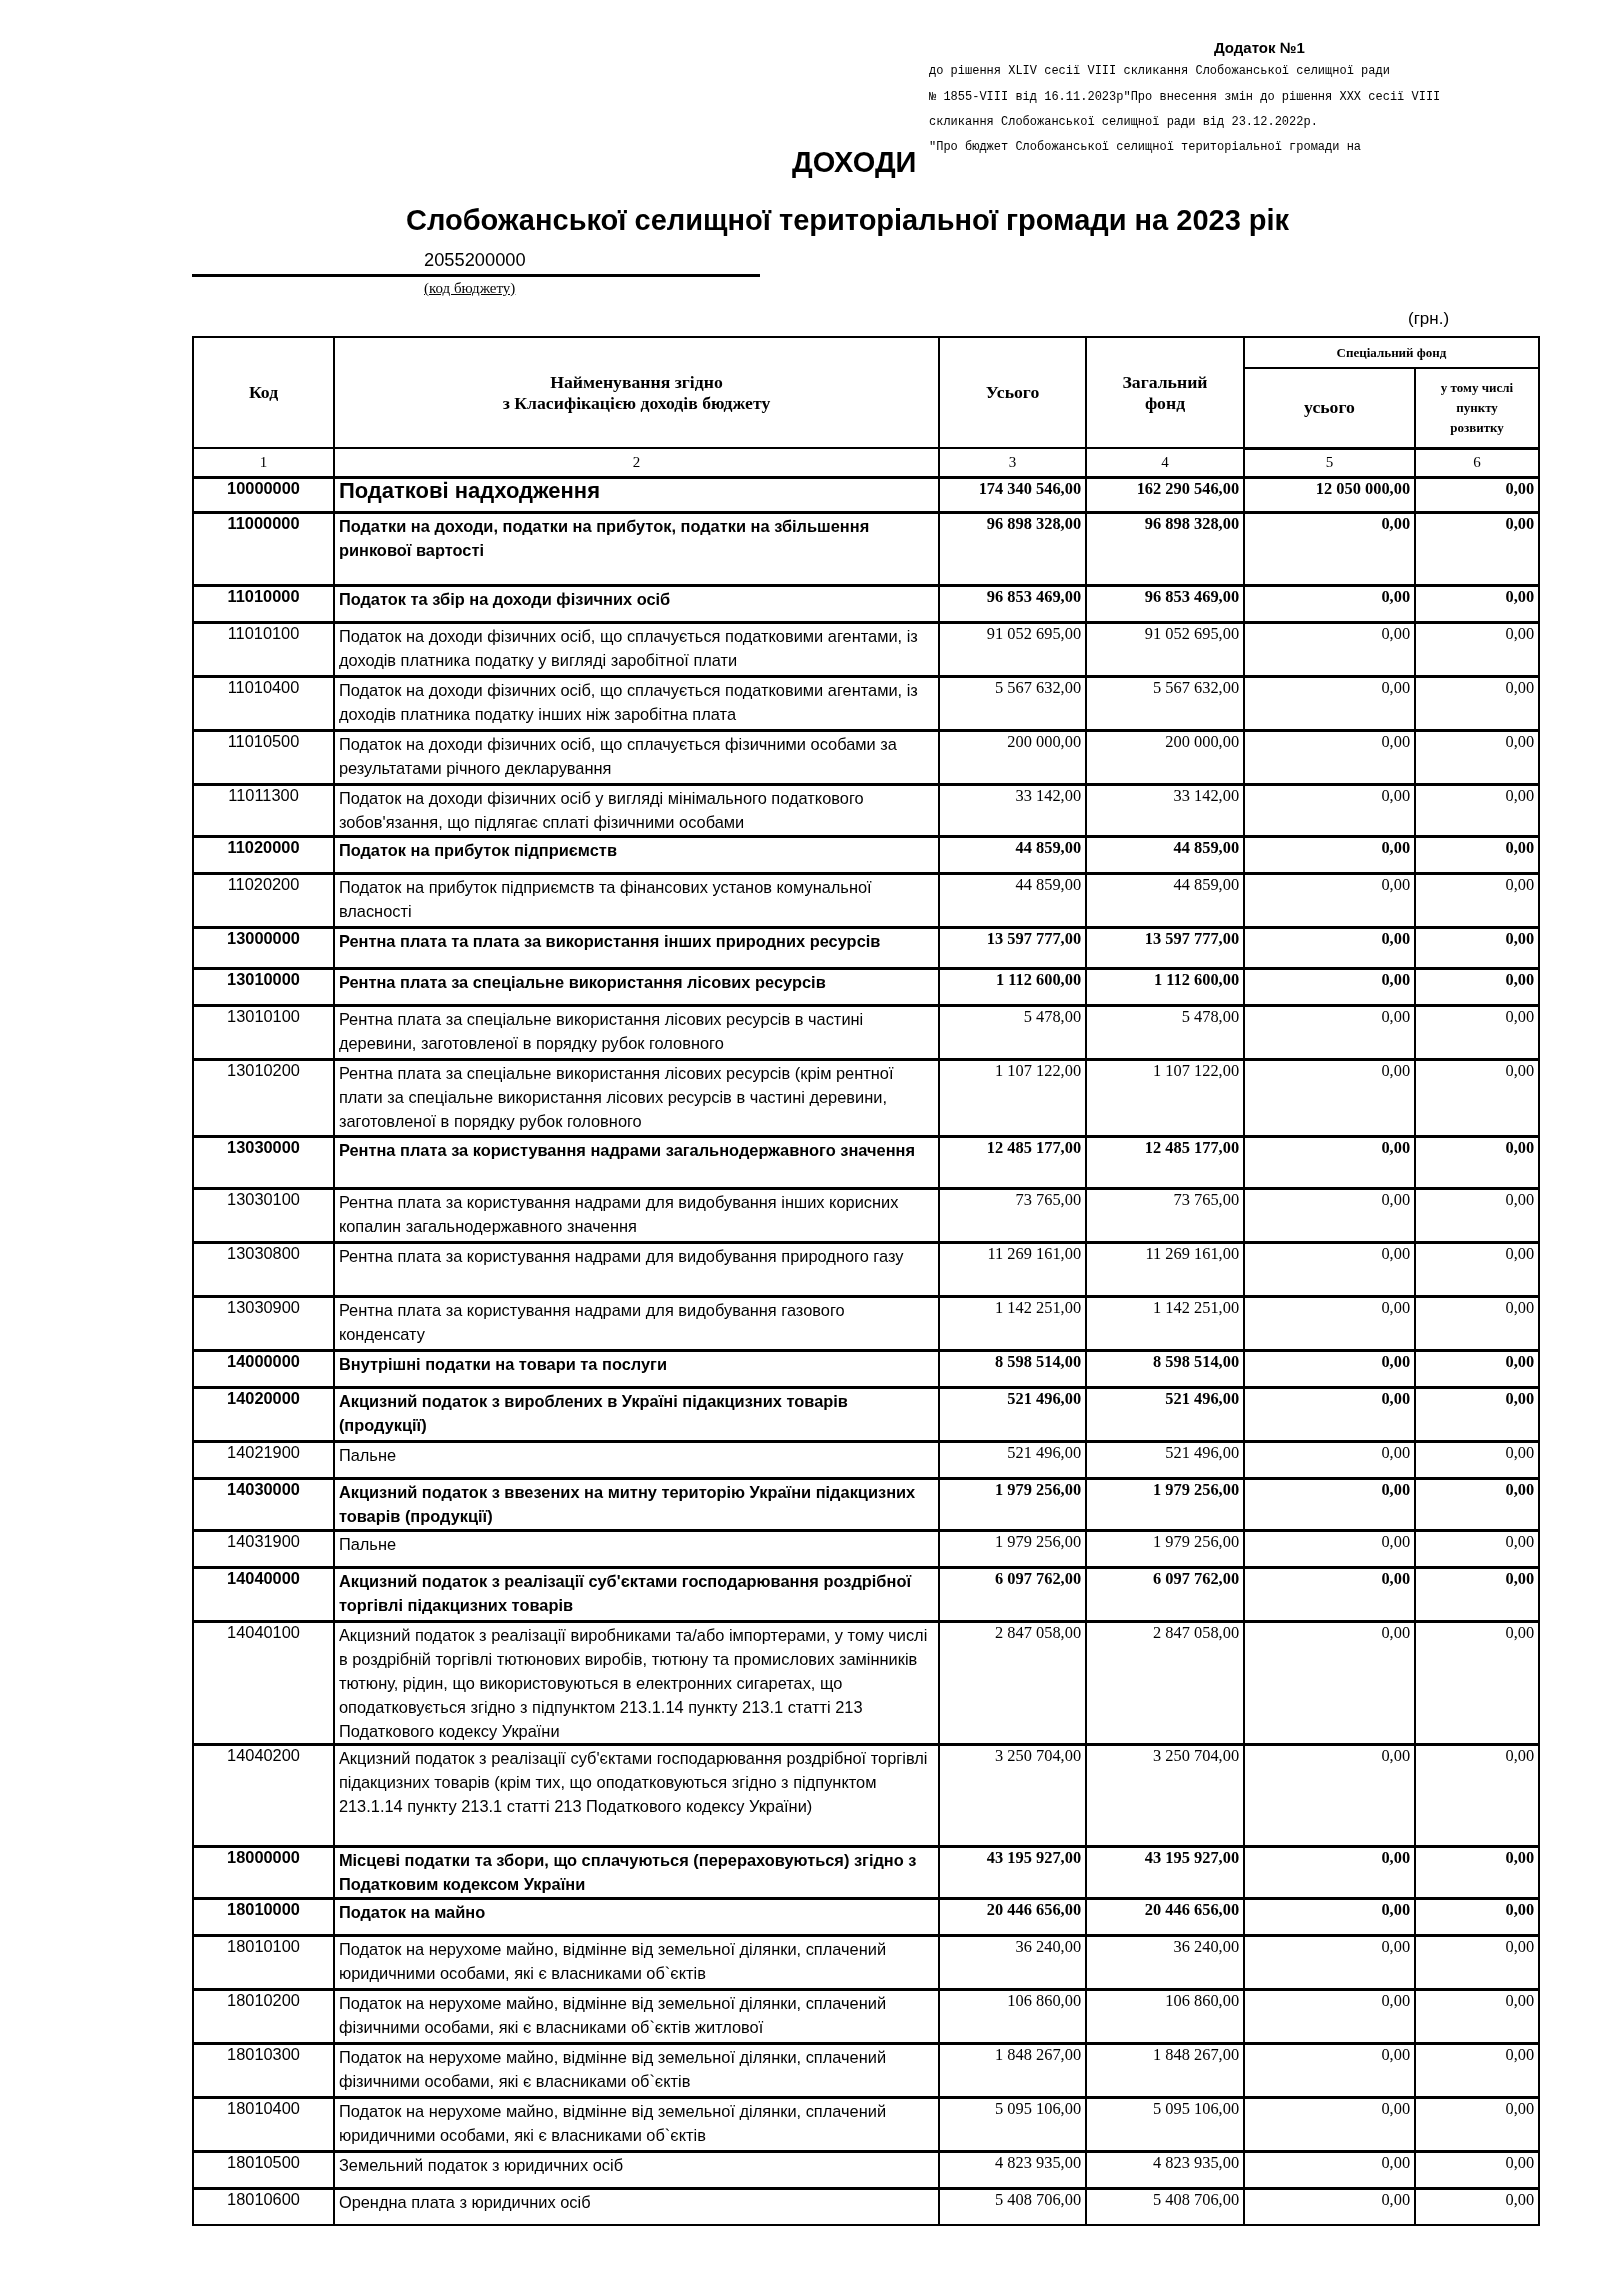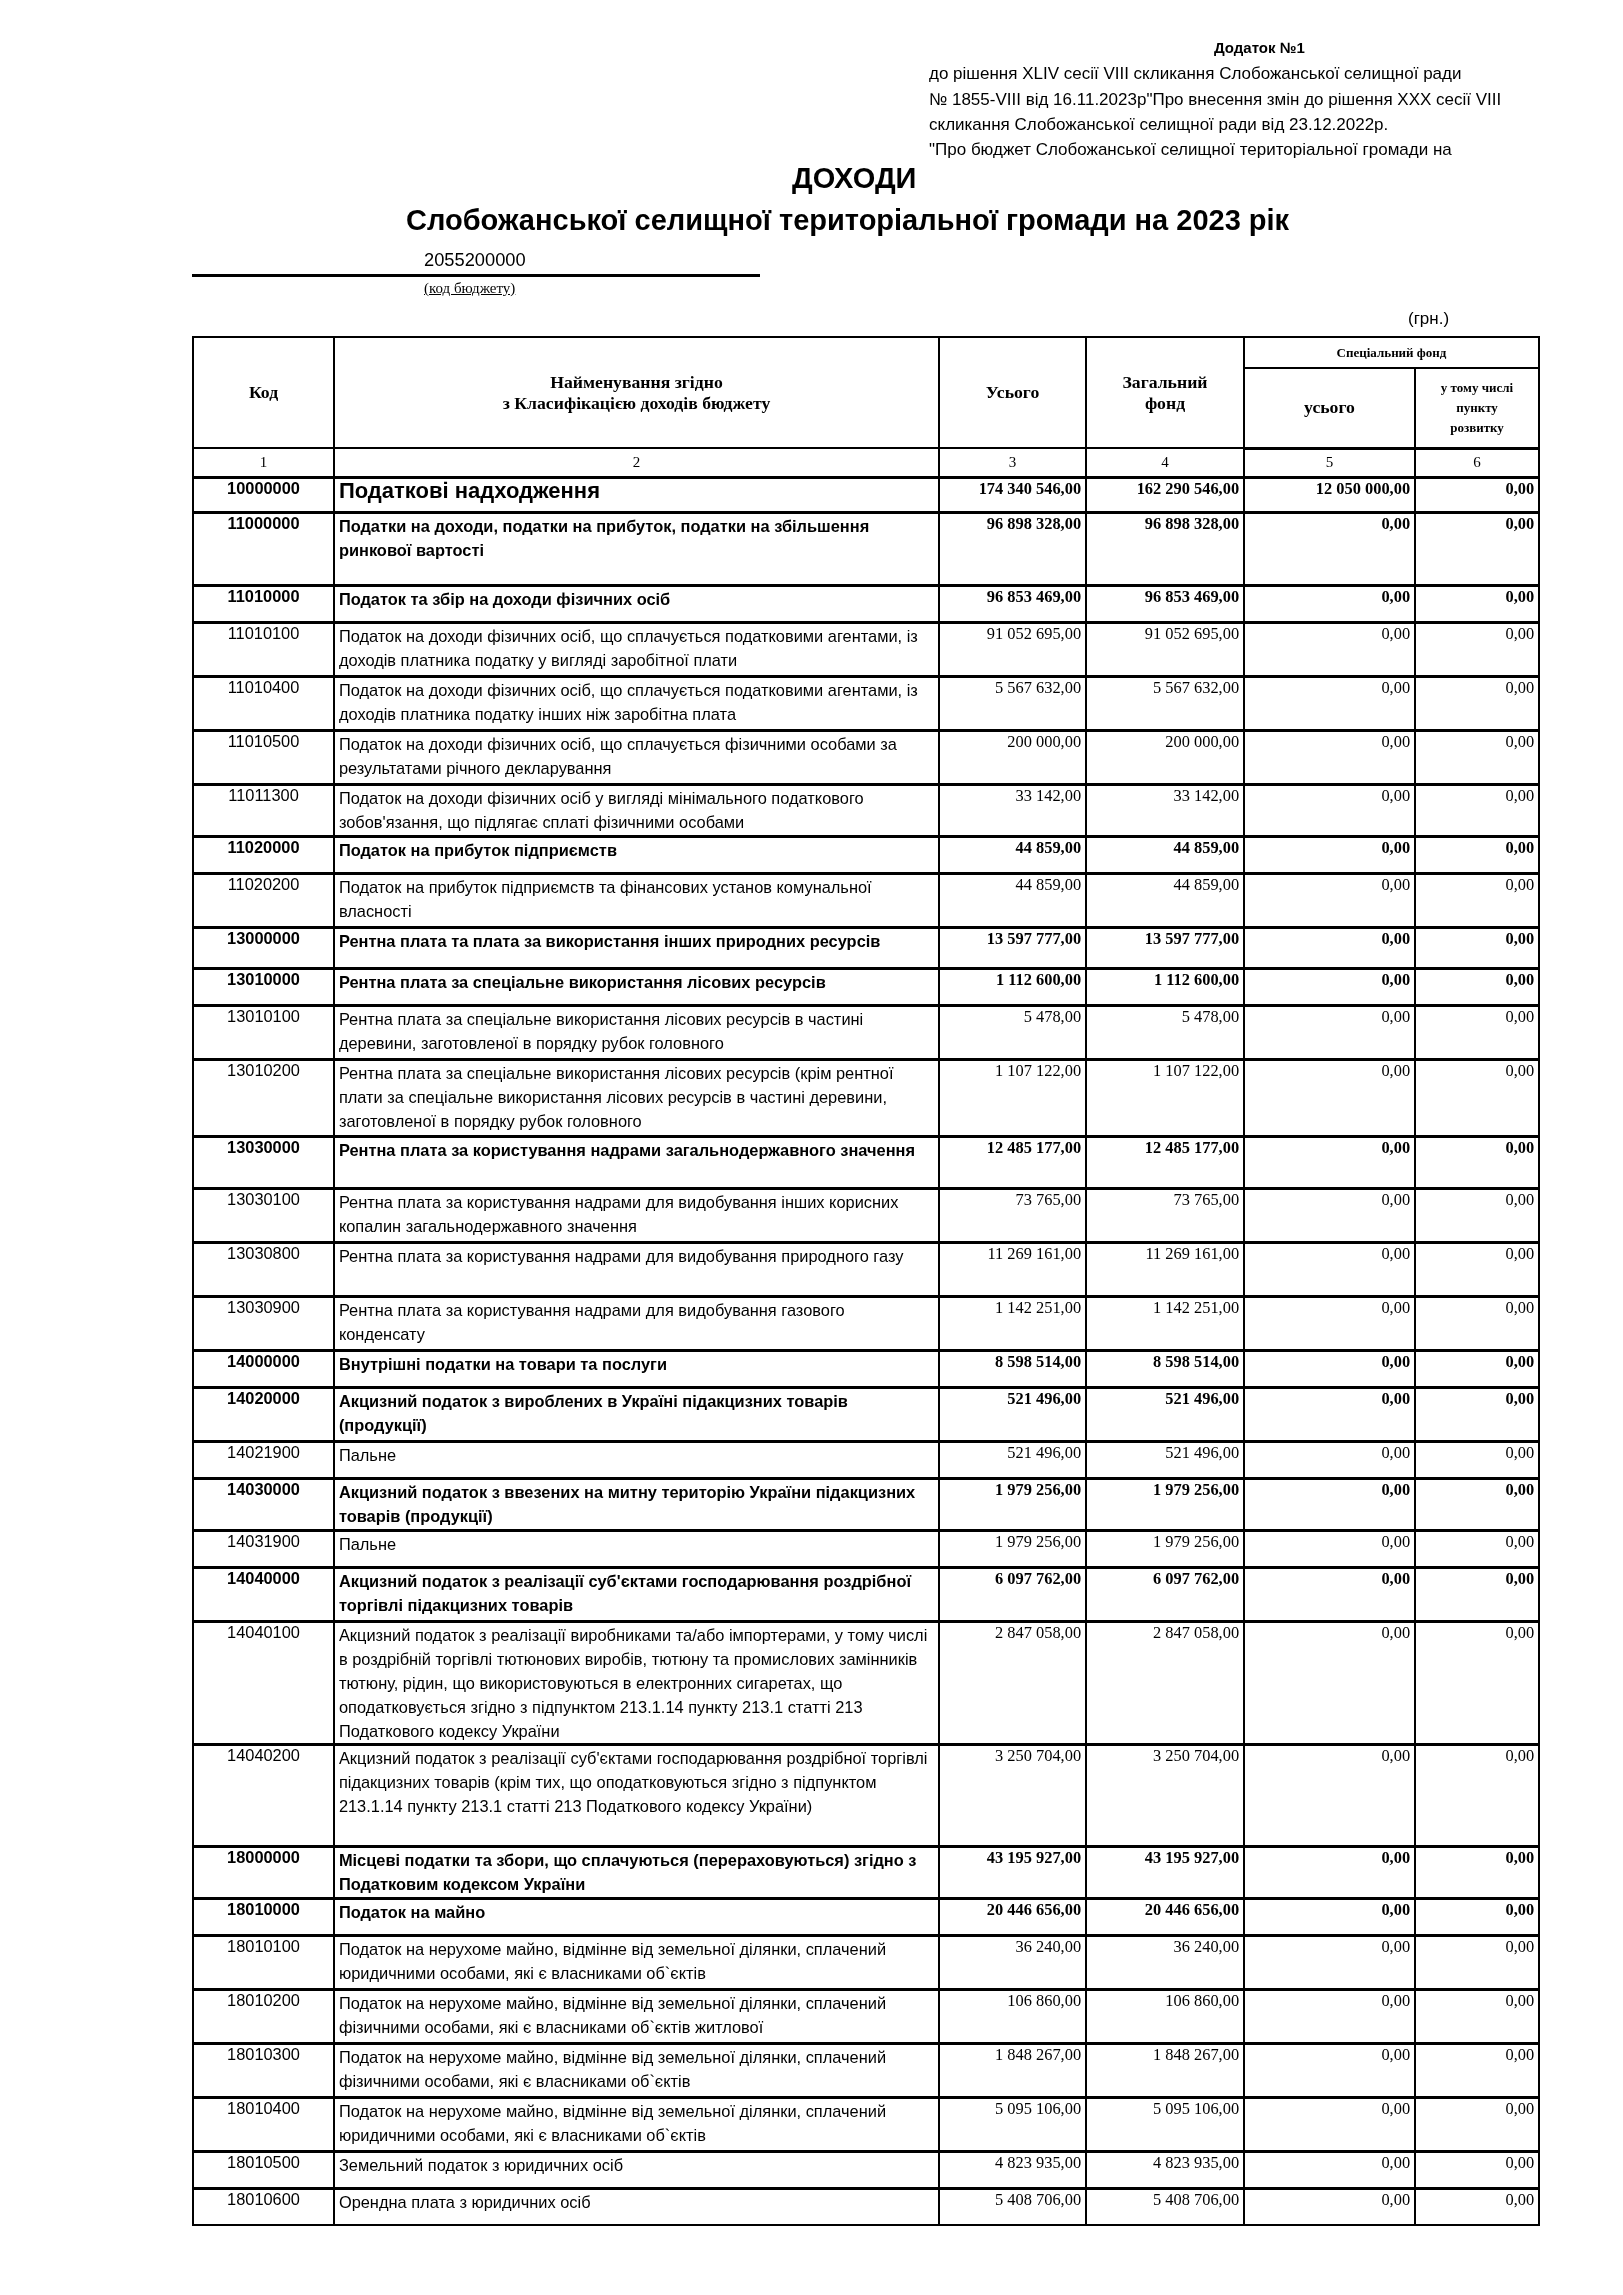--- a/index.html
+++ b/index.html
@@ -1,20 +1,20 @@
 <!DOCTYPE html>
 <html style="font-size:10.5px"><head>
 <meta charset="utf-8">
 <style>
   html, body { margin: 0; padding: 0; background: #ffffff; }
   body { width: 1623px; height: 2295px; position: relative; overflow: hidden; color: #000; }
   .annex-title { position: absolute; left: 1214px; top: 39px; font-family: "Liberation Sans", sans-serif; font-weight: bold; font-size: 15px; }
-  .annex-line { position: absolute; left: 929px; white-space: nowrap; font-family: Liberation Sans, sans-serif; font-size: 17px; }
+  .annex-line { position: absolute; left: 929px; white-space: nowrap; font-family: Liberation Mono, monospace; font-size: 12px; }
   .doc-title { position: absolute; left: 0; width: 1623px; text-align: center; font-family: "Liberation Sans", sans-serif; font-weight: bold; }
-  .t1 { top: 162px; left: 792px; width: auto; font-size: 29px; }
+  .t1 { top: 146px; left: 792px; width: auto; font-size: 29px; }
   .t2 { top: 204px; left: 406px; width: auto; font-size: 29px; }
   .budget-code { position: absolute; left: 424px; top: 249px; font-family: "Liberation Sans", sans-serif; font-size: 18.3px; }
   .budget-line { position: absolute; left: 192px; top: 274px; width: 568px; height: 3.3px; background: #000; }
   .budget-label { position: absolute; left: 424px; top: 280px; font-family: "Liberation Serif", serif; font-size: 15px; text-decoration: underline; }
   .unit { position: absolute; left: 1408px; top: 309px; font-family: "Liberation Sans", sans-serif; font-size: 17px; }
 
   table.rev { position: absolute; left: 192px; top: 336px; border-collapse: collapse; table-layout: fixed; width: 1347px; }
   table.rev td, table.rev th { border: 2px solid #000; padding: 0 3.9px; vertical-align: top; overflow: hidden; }
   table.rev th { font-family: "Liberation Serif", serif; font-weight: bold; text-align: center; vertical-align: middle; font-size: 17.7px; }
   th.small { font-size: 13px !important; line-height: 19.6px; }

